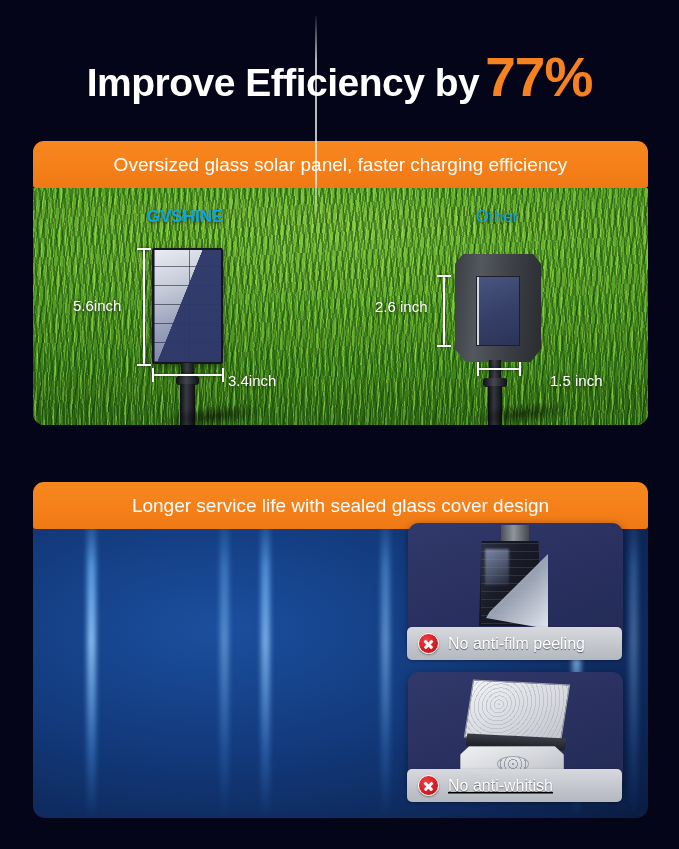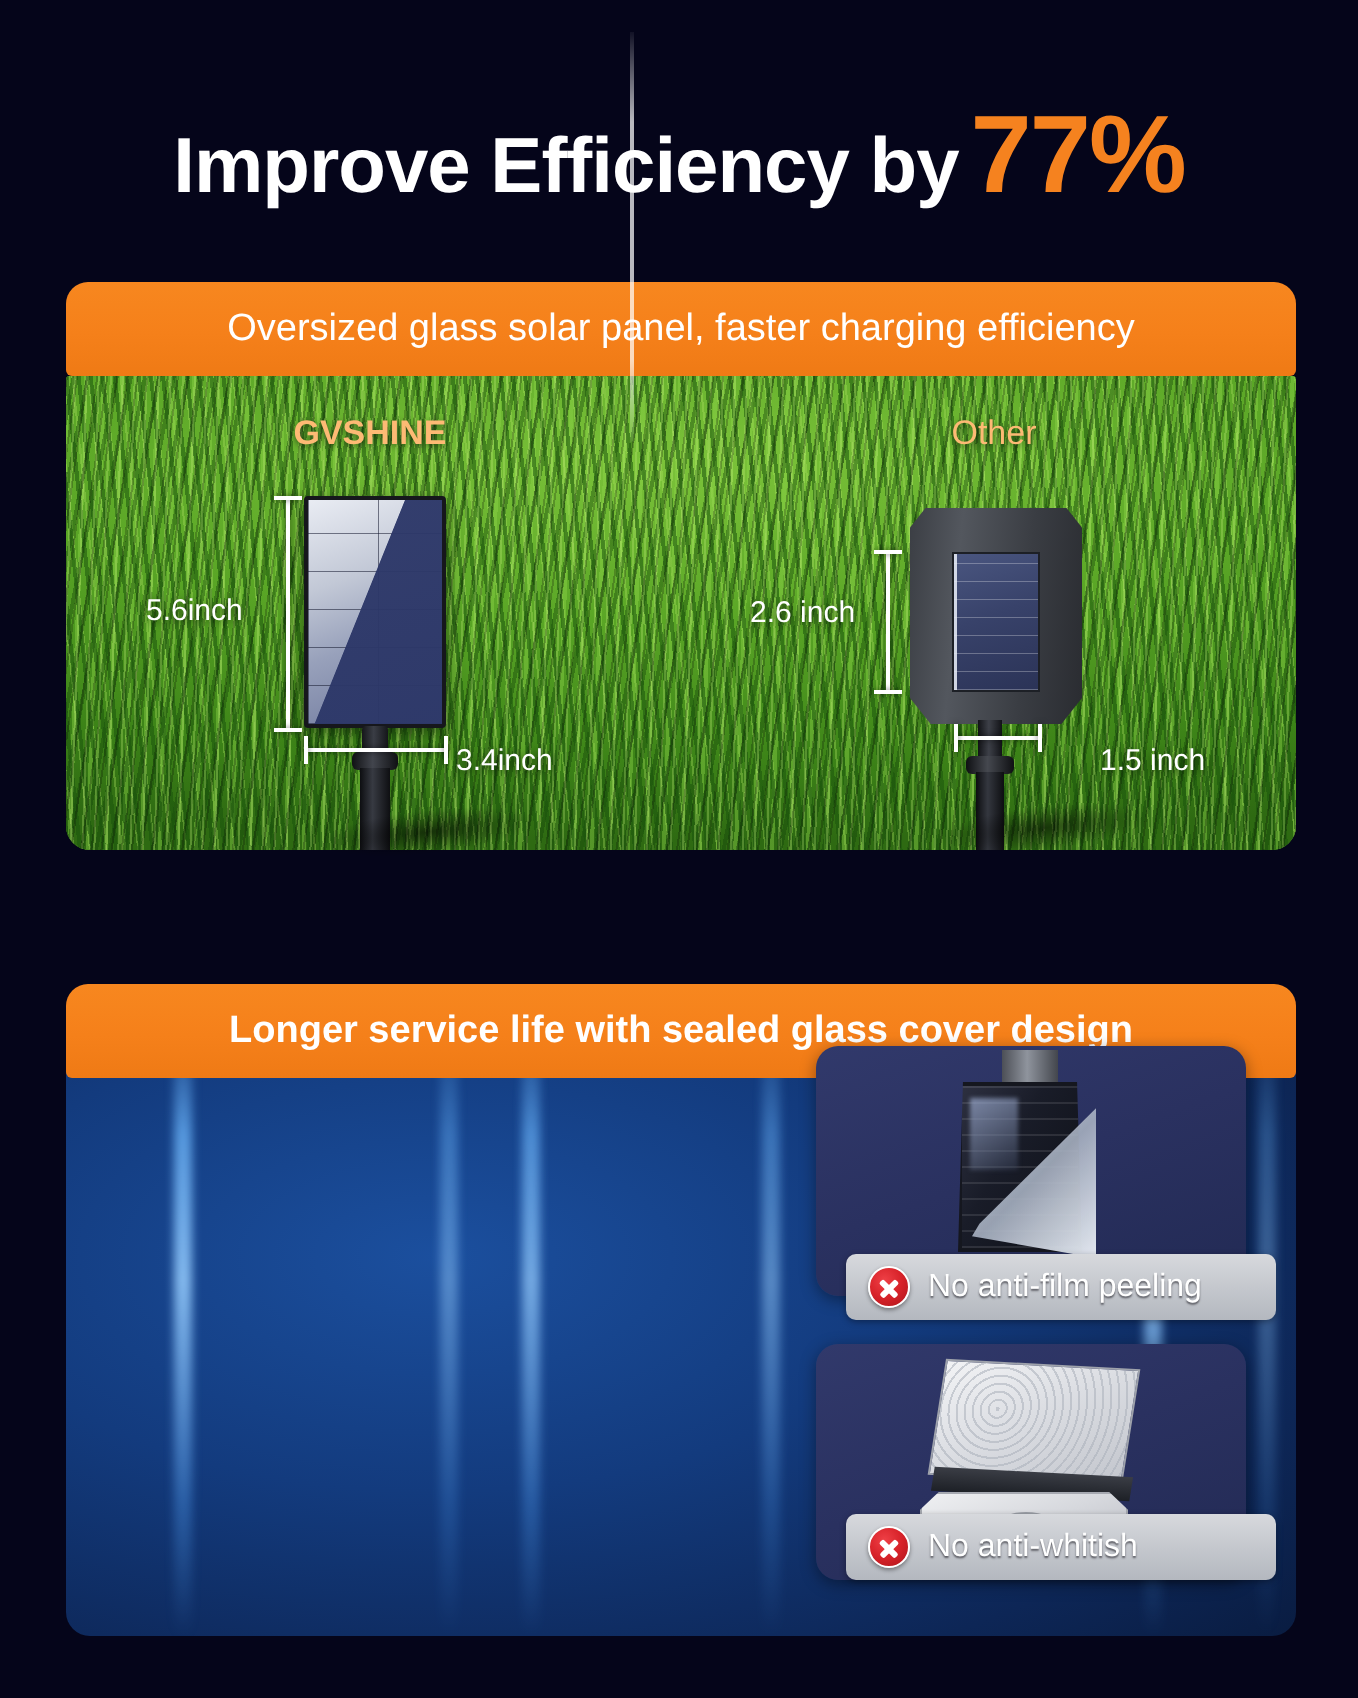--- a/index.html
+++ b/index.html
@@ -49,21 +49,21 @@
     color: #ffffff;
     font-size: 19px;
     display: flex;
     align-items: center;
     justify-content: center;
     text-align: center;
     white-space: nowrap;
     z-index: 4;
   }
   .banner.b1 { top: 141px; }
-  .banner.b2 { top: 492px; font-weight: bold; }
+  .banner.b2 { top: 482px; }
 
   
   .grass-panel {
     position: absolute;
     left: 33px; top: 188px;
     width: 615px; height: 237px;
     border-radius: 2px 2px 12px 12px;
     overflow: hidden;
     background: #4e9b1f;
     z-index: 3;
@@ -91,21 +91,21 @@
     width: 2px; height: 205px;
     background: linear-gradient(180deg, rgba(255,255,255,.05), rgba(255,255,255,.72) 22%, rgba(255,255,255,.72) 80%, rgba(255,255,255,.05));
     z-index: 6;
   }
 
   .brand-label, .other-label {
     position: absolute;
     top: 207px;
     font-size: 17px;
     font-weight: bold;
-    color: #fdba74;
+    color: #0ea5e9;
     text-shadow: 0 1px 3px rgba(0,0,0,.55);
     z-index: 7;
     white-space: nowrap;
   }
   .brand-label { left: 133px; width: 104px; text-align: center; }
   .other-label { left: 455px; width: 84px; text-align: center; font-weight: normal; }
 
   .dim-text {
     position: absolute;
     color: #ffffff;
@@ -323,24 +323,23 @@
     left: -1px;
     width: 215px;
     height: 33px;
     background: linear-gradient(180deg, #d7d9dd 0%, #c4c7cd 52%, #b4b8bf 100%);
     border-radius: 5px;
     display: flex;
     align-items: center;
     padding-left: 11px;
     gap: 9px;
     box-shadow: 0 1px 3px rgba(0,0,0,.35);
-    margin-left: 16px;
   }
   .inset.i1 .inset-label { top: 104px; }
-  .inset.i2 .inset-label { top: 85px; }
+  .inset.i2 .inset-label { top: 97px; text-decoration: underline; }
 
   .x-badge {
     width: 21px; height: 21px;
     border-radius: 50%;
     background: radial-gradient(circle at 38% 32%, #ef4046 0%, #d8232a 48%, #ad141a 100%);
     border: 1.5px solid #ffffff;
     position: relative;
     flex: 0 0 auto;
     box-shadow: 0 1px 2px rgba(0,0,0,.4);
   }

